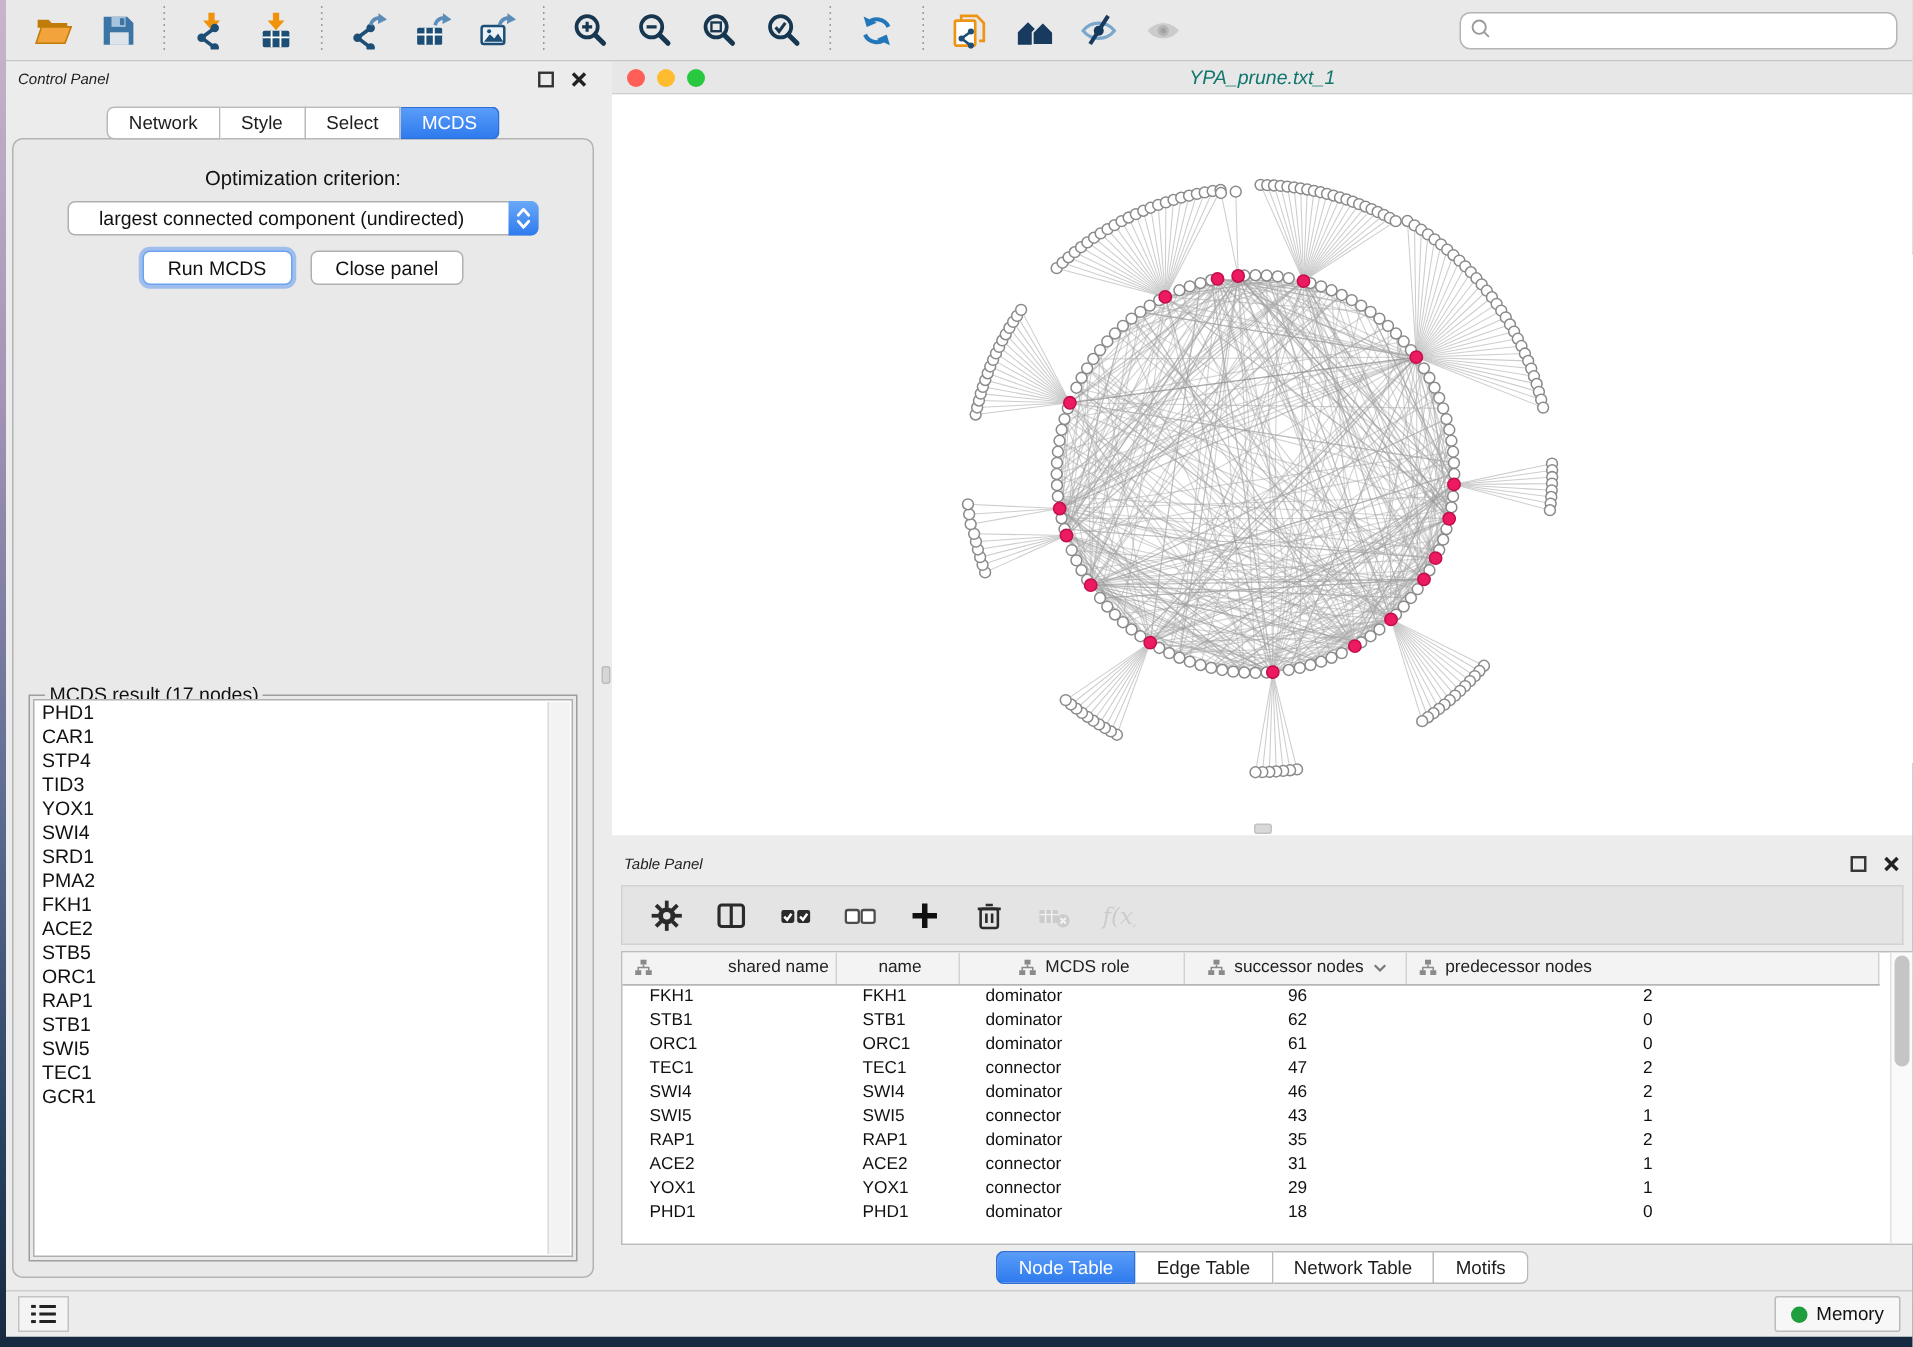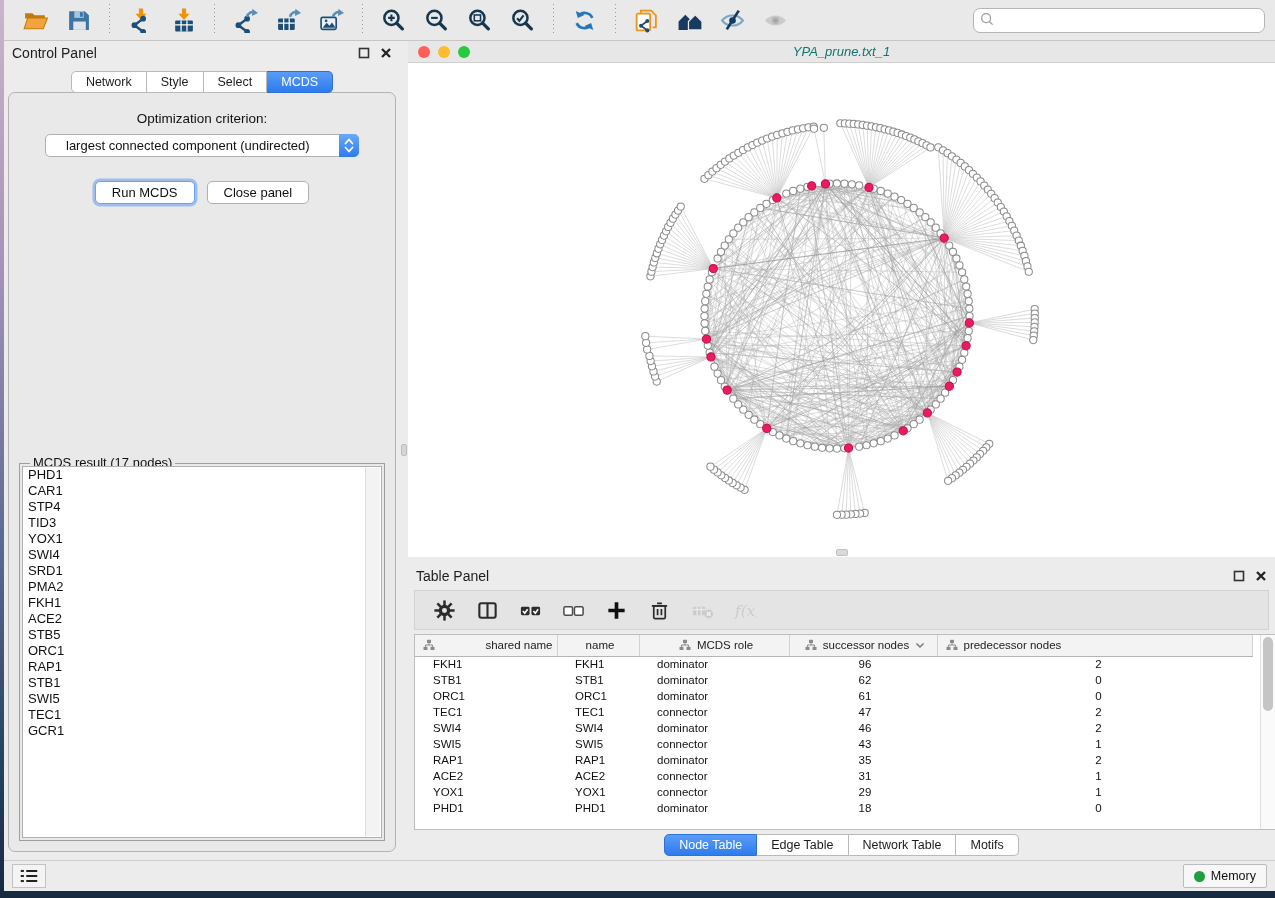--- a/index.html
+++ b/index.html
@@ -24,41 +24,41 @@
   .search-wrap svg { position:absolute; left:6px; top:3px; }
   .search-input { width:100%; height:100%; border:1px solid #b5b5b5; border-radius:7px;
                   background:#fff; padding:0 8px 0 26px; font-size:13px; outline:none; }
 
   
   .main { flex:1; display:flex; min-height:0; }
 
   
   .control-panel { width:396px; flex-shrink:0; display:flex; flex-direction:column; background:#ececec; }
   .panel-titlebar { height:24px; display:flex; align-items:center; padding:0 8px; flex-shrink:0; }
-  .panel-titlebar .pt-label { font-size:14px; color:#1d1d1d; }
+  .panel-titlebar .pt-label { font-size:10px; color:#1d1d1d;font-style:italic; }
   .win-btns { margin-left:auto; display:flex; gap:10px; align-items:center; }
   .win-btns span { display:flex; cursor:default; }
 
   .cp-inner { flex:1; position:relative; padding:0 4px; }
   .tabs { position:absolute; top:6px; left:0; right:0; display:flex; justify-content:center; z-index:2; }
   .tab { font-size:12.5px; padding:3px 14px; background:#fff; border:1px solid #b9b9b9;
          border-left-width:0; color:#1d1d1d; cursor:default; line-height:14px; }
   .tab.first { border-left-width:1px; border-radius:5px 0 0 5px;text-align:right; }
   .tab.last  { border-radius:0 5px 5px 0; }
   .tab.active { background:linear-gradient(#5a9cf8,#2e7bee); border-color:#2e6fd8; color:#fff; }
 
   .tab-content { position:absolute; left:4px; right:4px; top:27px; bottom:8px;
                  border:1px solid #b3b3b3; border-radius:7px; background:#e9e9e9; }
   .opt-label { position:absolute; top:18px; left:0; right:0; text-align:center; font-size:13.5px; color:#111; }
   .select-box { position:absolute; top:41px; left:36px; right:36px; height:23px; background:#fff;
                 border:1px solid #b0b0b0; border-radius:5px; display:flex; align-items:center; cursor:default; }
   .select-box .sel-text { flex:1; font-size:13px; padding:0 8px; color:#111; white-space:nowrap; overflow:hidden;margin-left:12px; }
   .select-box .stepper { width:20px; height:23px; margin:-1px -1px -1px 0; border-radius:0 5px 5px 0;
                          background:linear-gradient(#6aa9f9,#2e7bee); display:flex; align-items:center; justify-content:center; }
-  .btn-row { position:absolute; top:88px; left:0; right:0; display:flex; justify-content:center; gap:12px;align-items:center; }
+  .btn-row { position:absolute; top:74px; left:0; right:0; display:flex; justify-content:center; gap:12px;align-items:center; }
   .cp-btn { font-size:13px; padding:3px 16px; background:#fff; border:1px solid #b0b0b0;
             border-radius:5px; color:#111; cursor:default; font-family:inherit; }
   .cp-btn.focused { border-color:#6ba3f0; box-shadow:0 0 0 2.5px rgba(100,155,240,.55); }
 
   .result-fieldset { position:absolute; left:10px; right:10px; top:370px; bottom:10px;
                      border:1px solid #9e9e9e; padding:12px; }
   .result-fieldset legend { font-size:13px; padding:0 3px; margin-left:4px; color:#111; }
   .result-list { position:absolute; left:2px; right:2px; top:2px; bottom:2px; background:#fff;
                  border:1px solid #b0b0b0; overflow:hidden; }
   .result-item { font-size:13px; line-height:16px; padding-left:5px; color:#111; cursor:default; }

